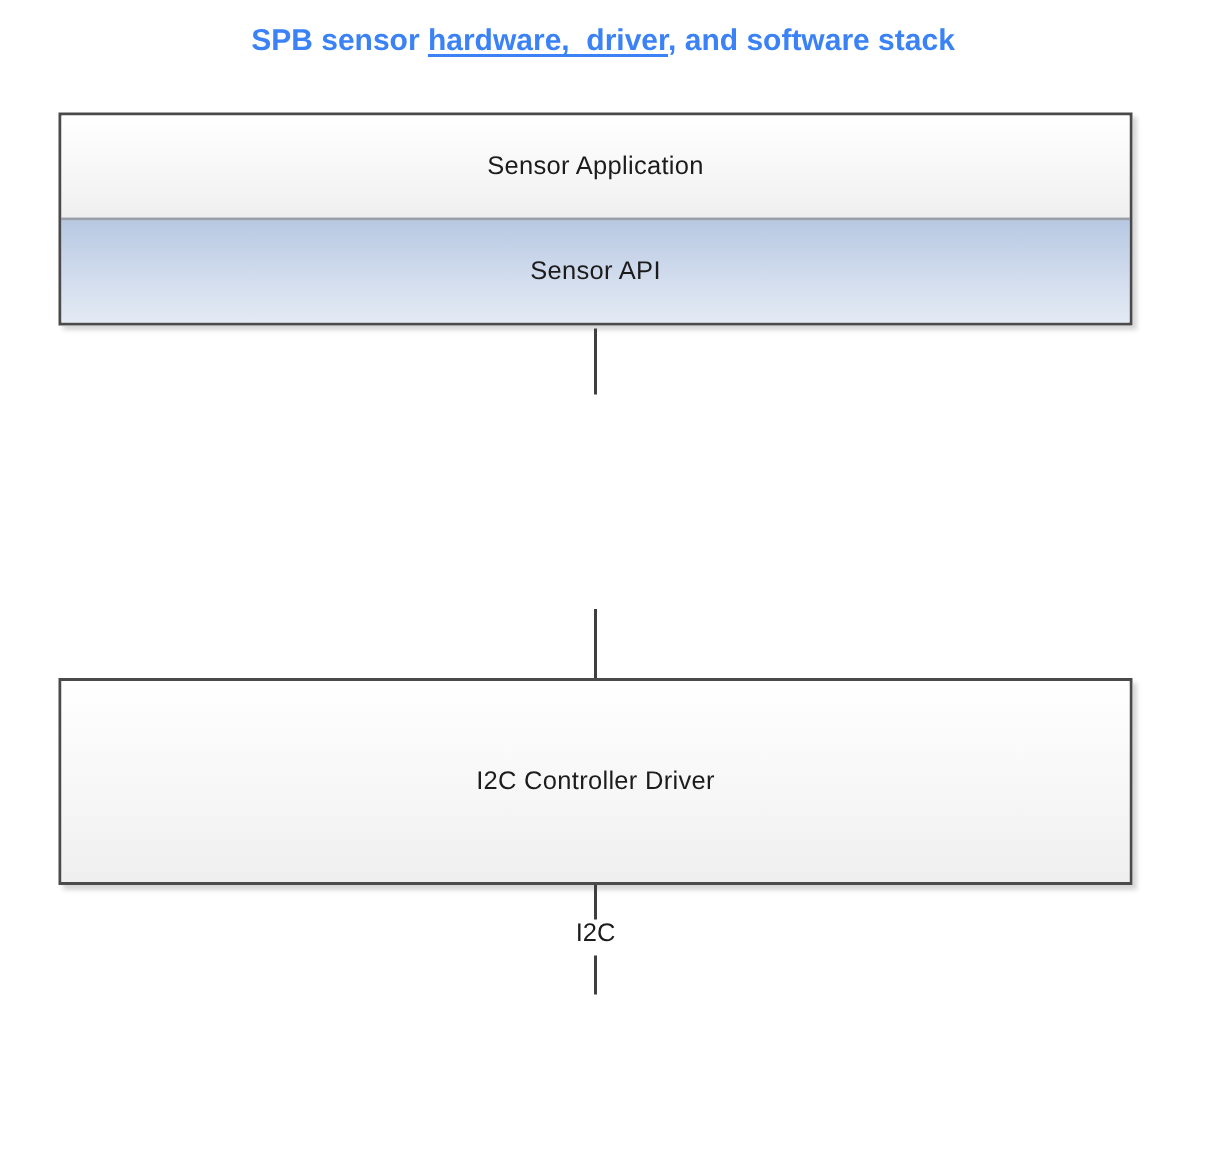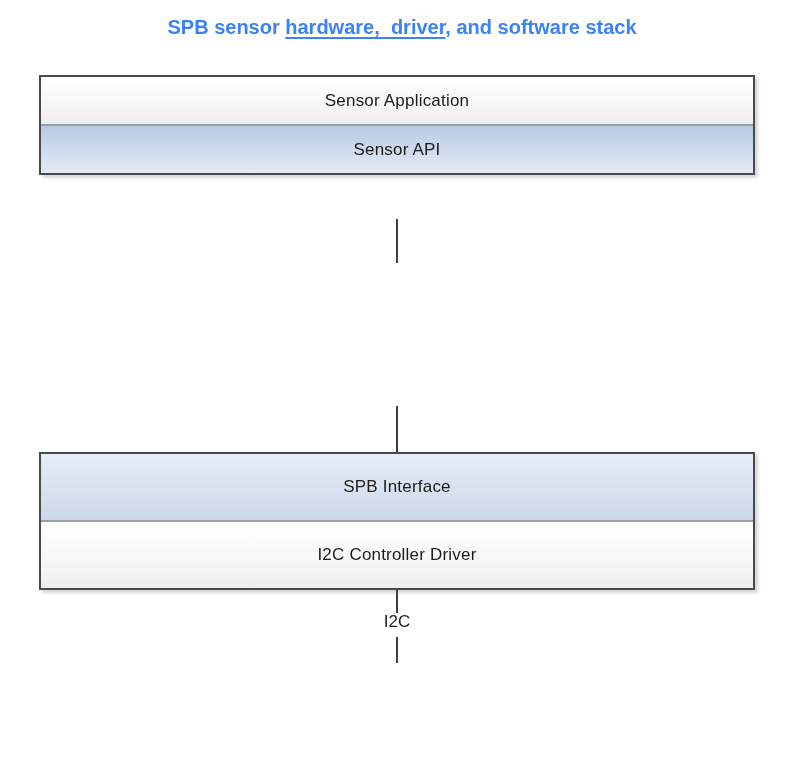--- a/index.html
+++ b/index.html
@@ -31,21 +31,21 @@
   }
   .group {
     position: absolute;
     left: 39px;
     width: 716px;
     border: 2px solid #4a4a4a;
     box-shadow: 3px 3px 3px rgba(0,0,0,0.16);
     display: flex;
     flex-direction: column;
   }
-  .group-1 { top: 75px;  height: 100px; }
+  .group-1 { top: 75px;  height: 142px; }
   .group-2 { top: 263px; height: 143px; }
   .group-3 { top: 452px; height: 138px; }
   .group-4 { top: 663px; height: 97px;  }
   .box {
     flex: 1;
     display: flex;
     align-items: center;
     justify-content: center;
     font-size: 17px;
     color: #1c1c1c;
@@ -90,23 +90,20 @@
       <span>Sensor API</span>
     </div>
   </div>
 
   <div class="vline vline-1"></div>
 
 
   <div class="vline vline-2"></div>
 
   <div class="group group-3">
-    <div class="box box--blue-bottom">
-      <span>SPB Interface</span>
-    </div>
     <div class="box box--white">
       <span>I2C Controller Driver</span>
     </div>
   </div>
 
   <div class="vline vline-3a"></div>
   <div class="bus-label">I2C</div>
   <div class="vline vline-3b"></div>
 
 

